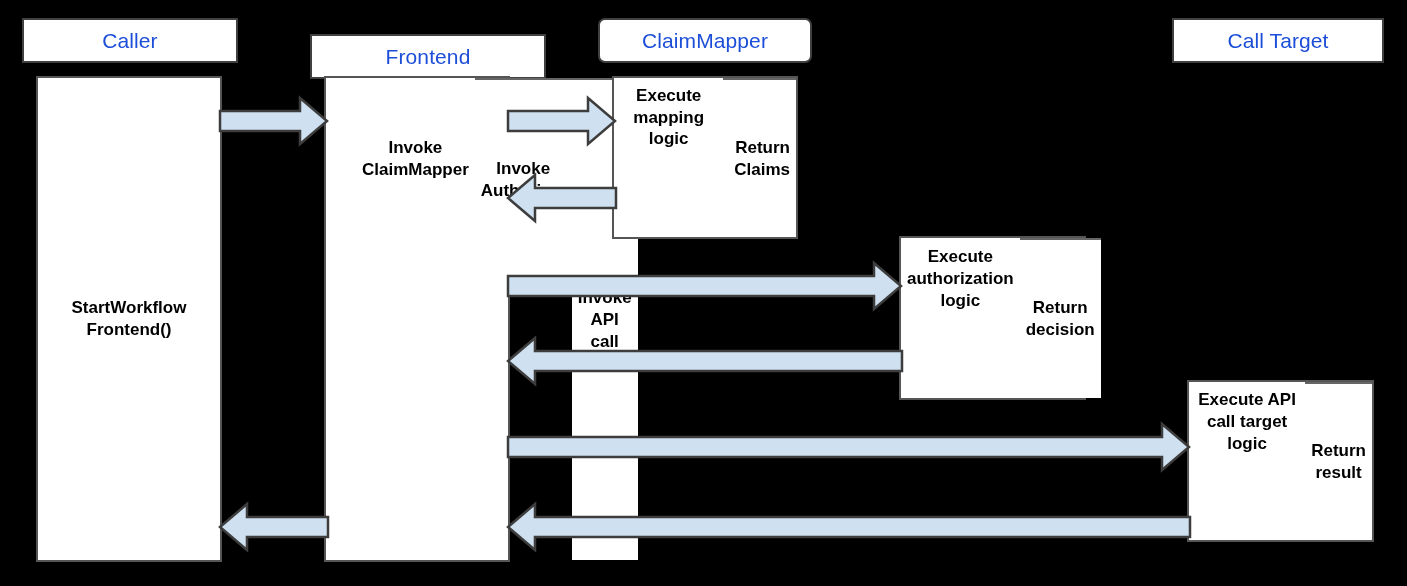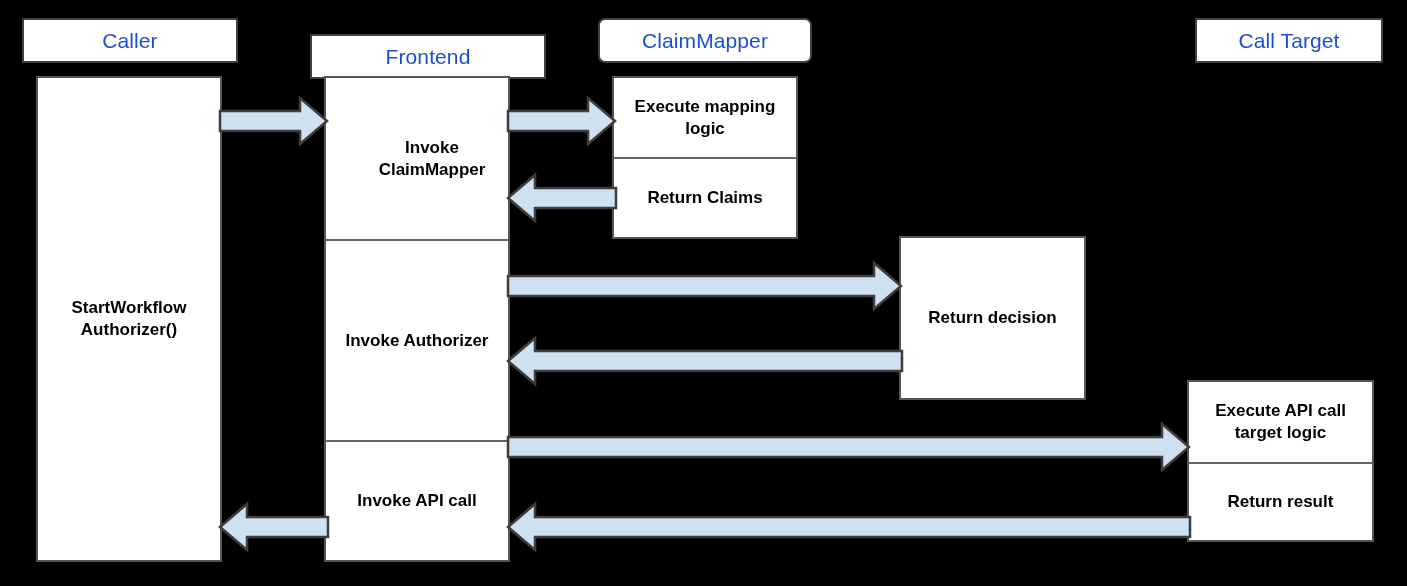--- a/index.html
+++ b/index.html
@@ -35,21 +35,21 @@
     font-family: "Liberation Sans", sans-serif;
   }
 
   
   .activation {
     position: absolute;
     background: #ffffff;
     border: 2px solid #555555;
     box-sizing: border-box;
     display: flex;
-    flex-direction: column;
+    flex-direction: row;
   }
   .segment {
     background: #ffffff;
     box-sizing: border-box;
     display: flex;
     align-items: center;
     justify-content: center;
     text-align: center;
     color: #000000;
     font-size: 17px;
@@ -80,40 +80,41 @@
 
   <div class="lifeline-header" style="left:310px; top:34px; width:236px; height:45px;">
     <span>Frontend</span>
   </div>
 
   <div class="lifeline-header" style="left:598px; top:18px; width:214px; height:45px;border-radius:7px;">
     <span>ClaimMapper</span>
   </div>
 
 
-  <div class="lifeline-header" style="left:1172px; top:18px; width:188px; height:45px;margin-left:23px;">
+  <div class="lifeline-header" style="left:1172px; top:18px; width:212px; height:45px;">
     <span>Call Target</span>
   </div>
 
   <div class="activation" style="left:36px; top:76px; width:186px; height:486px;">
-    <div class="segment" style="flex:1 1 auto;">StartWorkflow Authorizer()</div>
+    <div class="segment" style="flex:1 1 auto;">StartWorkflow Frontend()</div>
   </div>
 
   <div class="activation" style="left:324px; top:76px; width:186px; height:486px;">
     <div class="segment" style="height:161px;padding-left:36px;">Invoke ClaimMapper</div>
     <div class="segment" style="height:201px;">Invoke Authorizer</div>
     <div class="segment" style="flex:1 1 auto;">Invoke API call</div>
   </div>
 
   <div class="activation" style="left:612px; top:76px; width:186px; height:163px;">
     <div class="segment" style="height:79px;">Execute mapping logic</div>
     <div class="segment" style="flex:1 1 auto;text-align:right;">Return Claims</div>
   </div>
 
   <div class="activation" style="left:899px; top:236px; width:187px; height:164px;">
+    <div class="segment" style="height:82px;">Execute authorization logic</div>
     <div class="segment" style="flex:1 1 auto;">Return decision</div>
   </div>
 
   <div class="activation" style="left:1187px; top:380px; width:187px; height:162px;">
     <div class="segment" style="height:80px;">Execute API call target logic</div>
     <div class="segment" style="flex:1 1 auto;">Return result</div>
   </div>
 
   <svg class="arrow" style="left:220px; top:97px;" width="108" height="48" viewBox="0 0 108 48">
     <polygon points="0,14 80,14 80,1 107,24 80,47 80,34 0,34" fill="#cfe0f0" stroke="#3d3d3d" stroke-width="2.5" stroke-linejoin="miter"></polygon>

